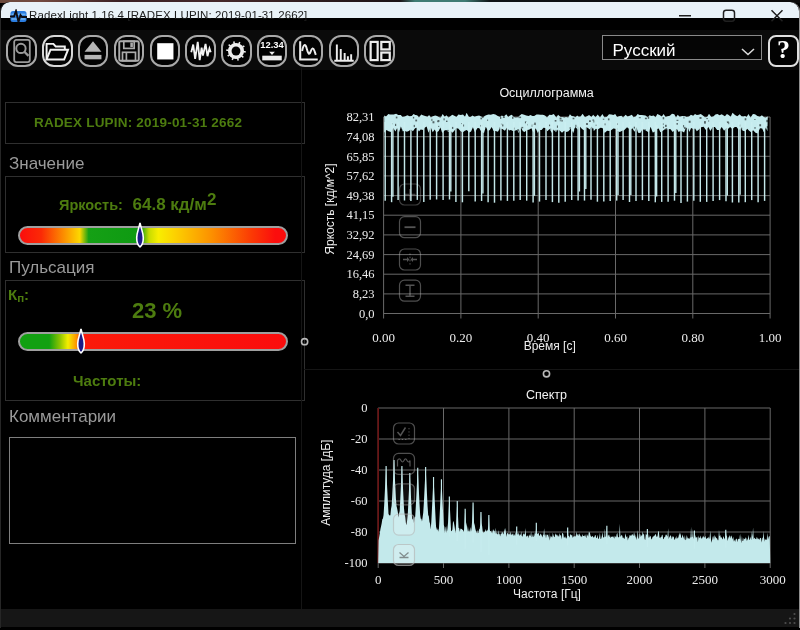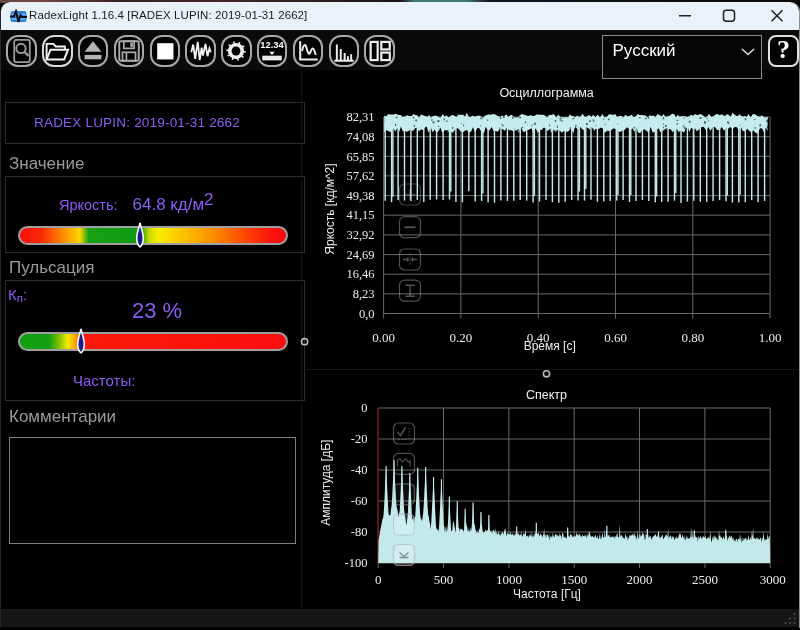--- a/index.html
+++ b/index.html
@@ -4,36 +4,36 @@
 <style>
 * { margin:0; padding:0; box-sizing:border-box; }
 html,body { width:800px; height:630px; background:#000; overflow:hidden;
   font-family:"Liberation Sans", sans-serif; }
 .abs { position:absolute; }
 #deskstrip { position:absolute; left:0; top:0; width:800px; height:3px;
   background:linear-gradient(90deg,#6b4a3d 0,#744a40 40px,#3a2024 120px,#45282a 220px,#2a1a1c 330px,#1c1416 400px,#3f7c73 415px,#3f7c73 465px,#101416 490px,#0a0a0a 100%); }
 #win { position:absolute; left:0; top:2px; width:800px; height:626px;
   background:#000; border-radius:9px 9px 0 0; overflow:hidden;
   border-left:1px solid #262626; border-right:1px solid #8f8f8f; }
-#titlebar { position:absolute; left:0; top:0; width:100%; height:28px;
+#titlebar { position:absolute; left:0; top:0; width:100%; height:16px;
   background:#e9f2f8; border-radius:9px 9px 0 0; }
 #title { position:absolute; left:28px; top:7px; font-size:11.5px; color:#1c1c1c; letter-spacing:0.1px; }
 #toolbar { position:absolute; left:0; top:28px; width:100%; height:40px; background:#0a0a0a; }
 .tbtn { position:absolute; top:5.3px; width:30.5px; height:31.5px; background:#020202;
   border:2px solid #a9a9a9; border-radius:12px; }
 .tbtn svg { position:absolute; left:50%; top:50%; transform:translate(-50%,-50%); }
-#lang { position:absolute; left:600.5px; top:5.3px; width:160px; height:44px;
+#lang { position:absolute; left:600.5px; top:5.3px; width:160px; height:25px;
   background:#050505; border:1.5px solid #8a8a8a; }
 #lang span { position:absolute; left:10px; top:4.5px; color:#fff; font-size:17px; }
 #helpbtn { position:absolute; left:766.8px; top:5.3px; width:31.5px; height:31.5px;
   background:#020202; border:2px solid #e0e0e0; border-radius:8px; color:#fff;
   font-family:"Liberation Serif", serif; font-weight:bold; font-size:26px; text-align:center; line-height:26px; }
 .hdr { position:absolute; color:#9a9a9a; font-size:17px; letter-spacing:0px; }
 .box { position:absolute; background:#000; border:1px solid #2f2f2f; }
-.bw { color:#8b5cf6; font-weight:normal; position:absolute; }
+.bw { color:#4d7c0f; font-weight:bold; position:absolute; }
 .gbar { position:absolute; height:19px; border:2px solid #9f9f9f; border-radius:10px; overflow:hidden; }
 #statusbar { position:absolute; left:0; top:607px; width:100%; height:18px; background:#161616; }
 text { font-family:"Liberation Sans", sans-serif; }
 .tick { font-family:"Liberation Serif", serif; font-size:12.5px; fill:#ececec; }
 .tick2 { font-family:"Liberation Serif", serif; font-size:13px; fill:#ececec; }
 .ctitle { font-size:12.5px; fill:#f2f2f2; }
 .atitle { font-size:12px; fill:#ededed; }
 </style>
 </head>
 <body>

